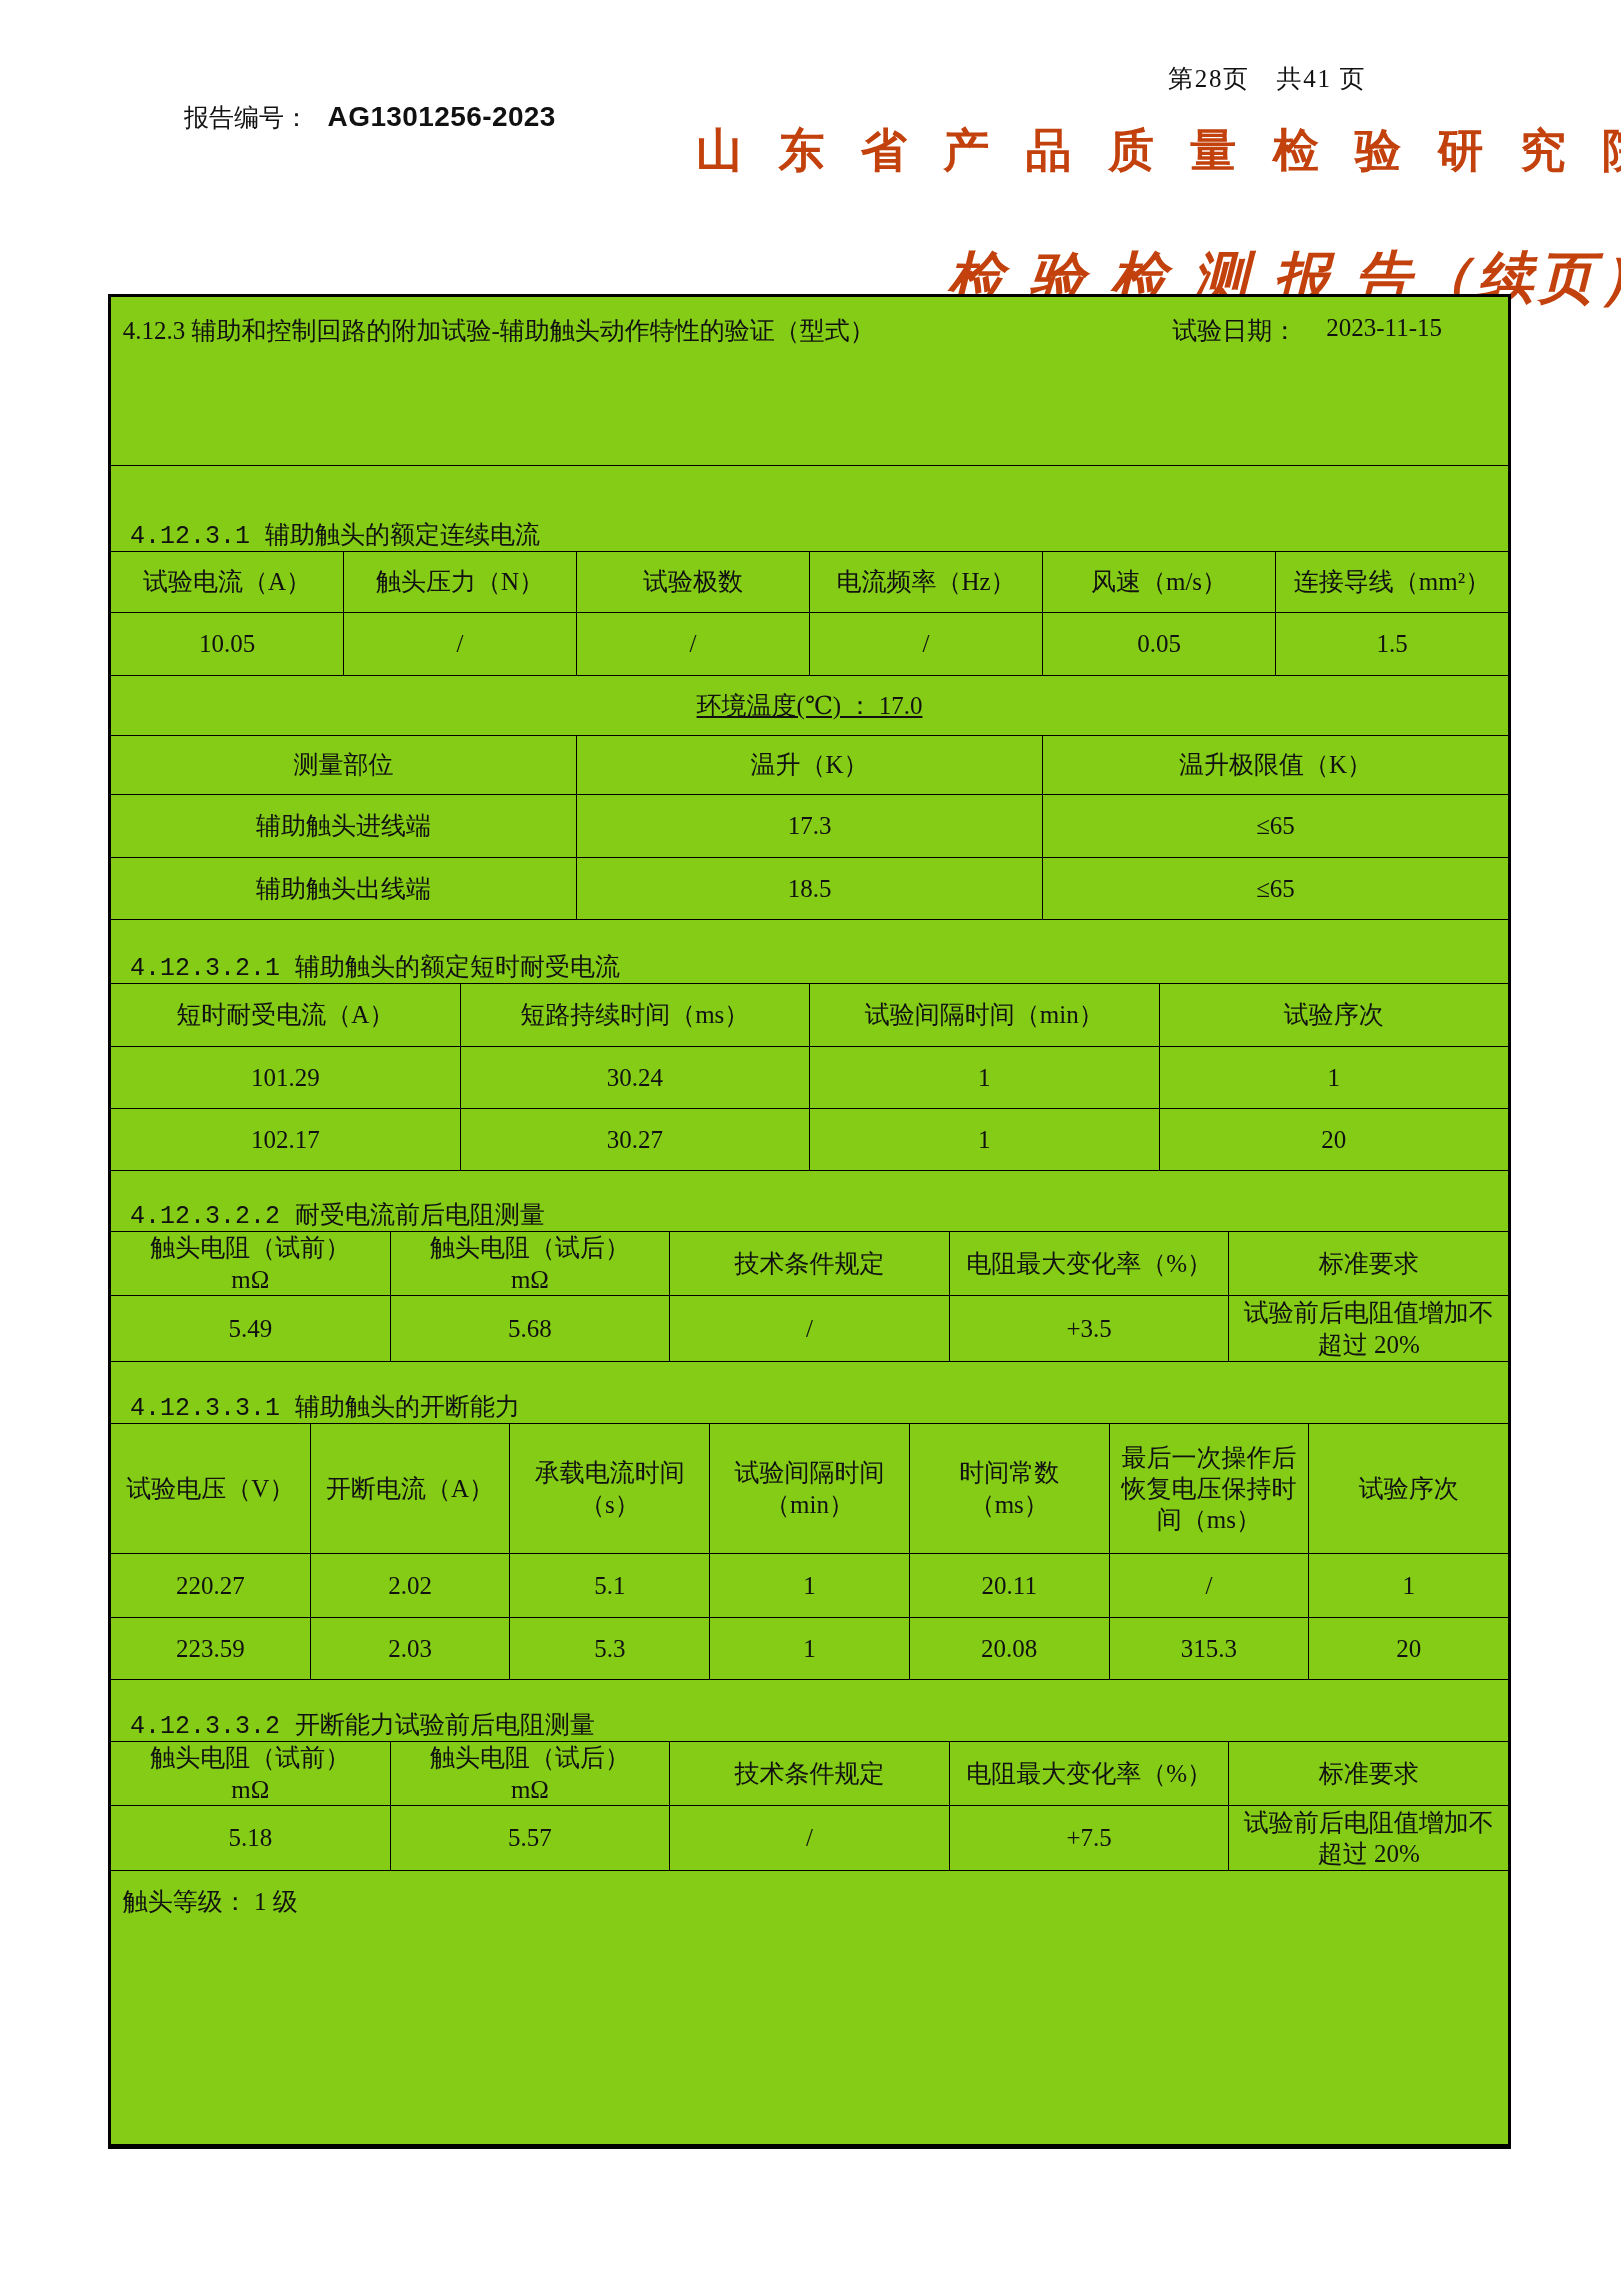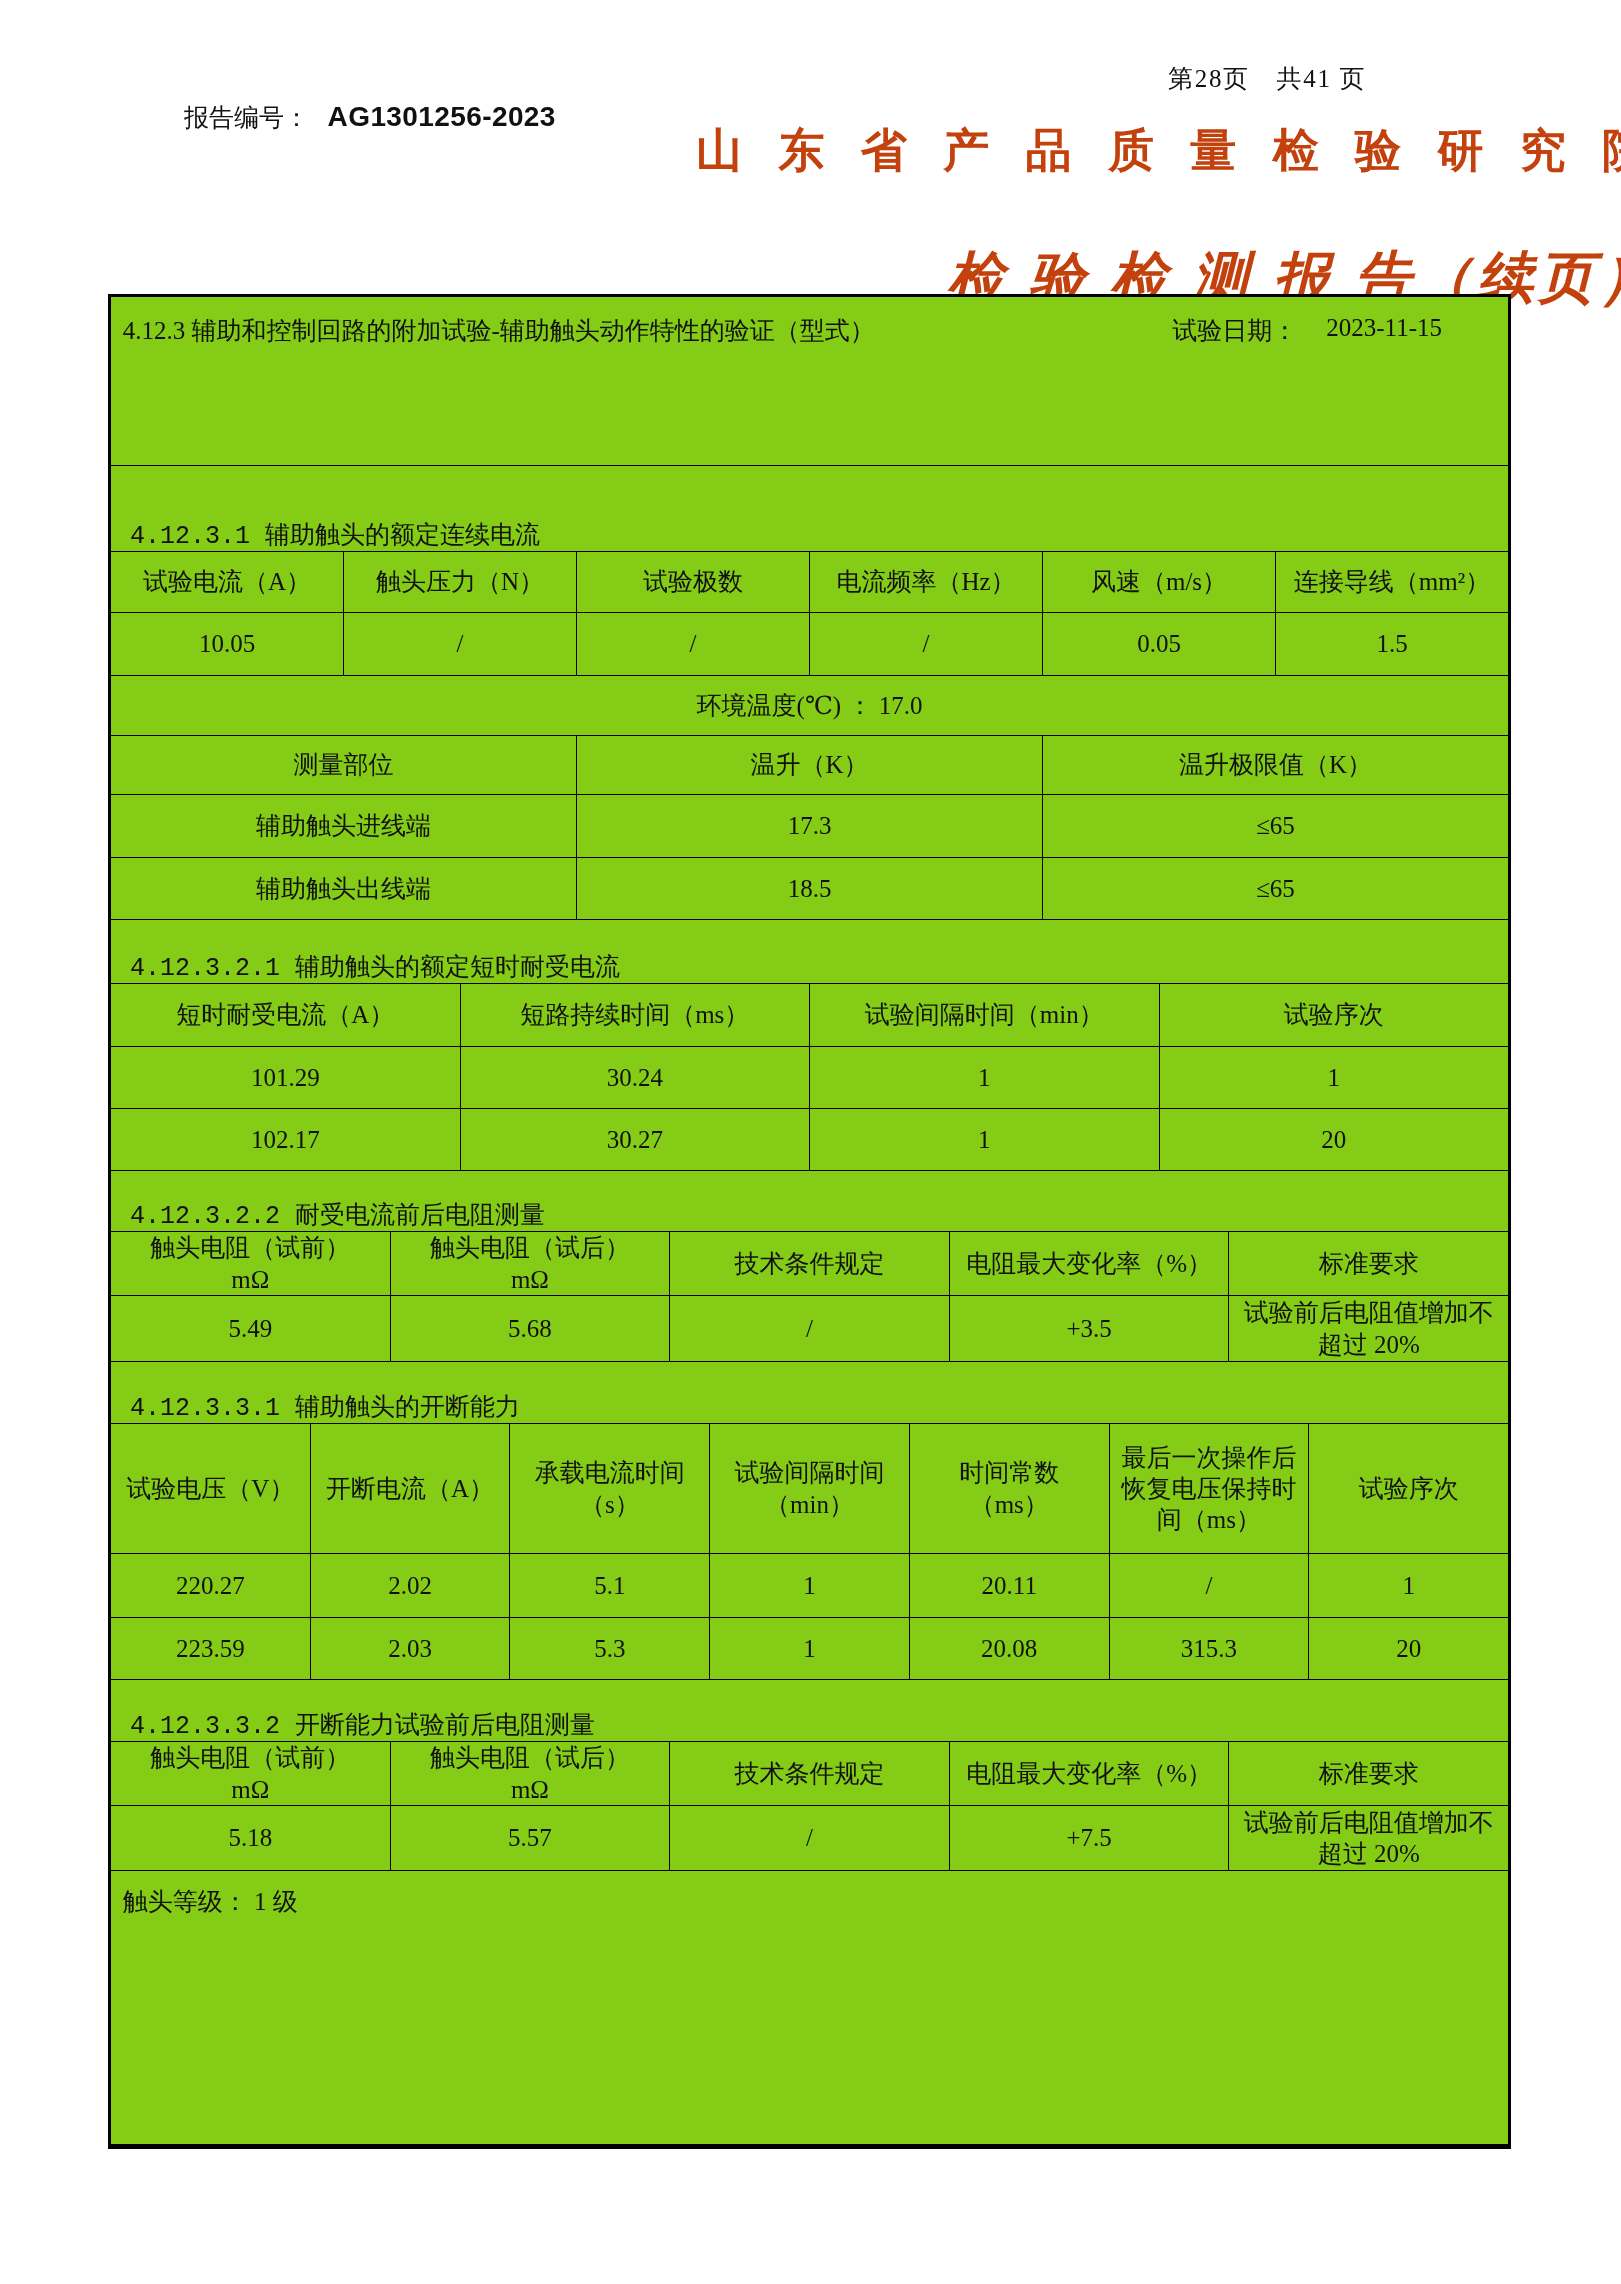--- a/index.html
+++ b/index.html
@@ -57,21 +57,21 @@
   .row:last-child{border-bottom:none;flex:1 1 auto;}
   
   .sec{align-items:flex-end;padding-left:19px;font-family:Liberation Mono, monospace;}
   .sec-top{
     align-items:flex-start;
     padding:17px 66px 0 11.8px;
     justify-content:space-between;
   }
   .date-group{display:flex;gap:29px;}
   
-  .centerline{align-items:center;justify-content:center;text-align:right;}
+  .centerline{align-items:center;justify-content:center;text-align:right;text-decoration:underline;}
   
   .trow{align-items:stretch;}
   .cell{
     flex:1 1 0;
     display:flex;align-items:center;justify-content:center;
     text-align:center;
     padding:3.4px 6.8px;
     white-space:pre-line;
     line-height:1.25;
   }

